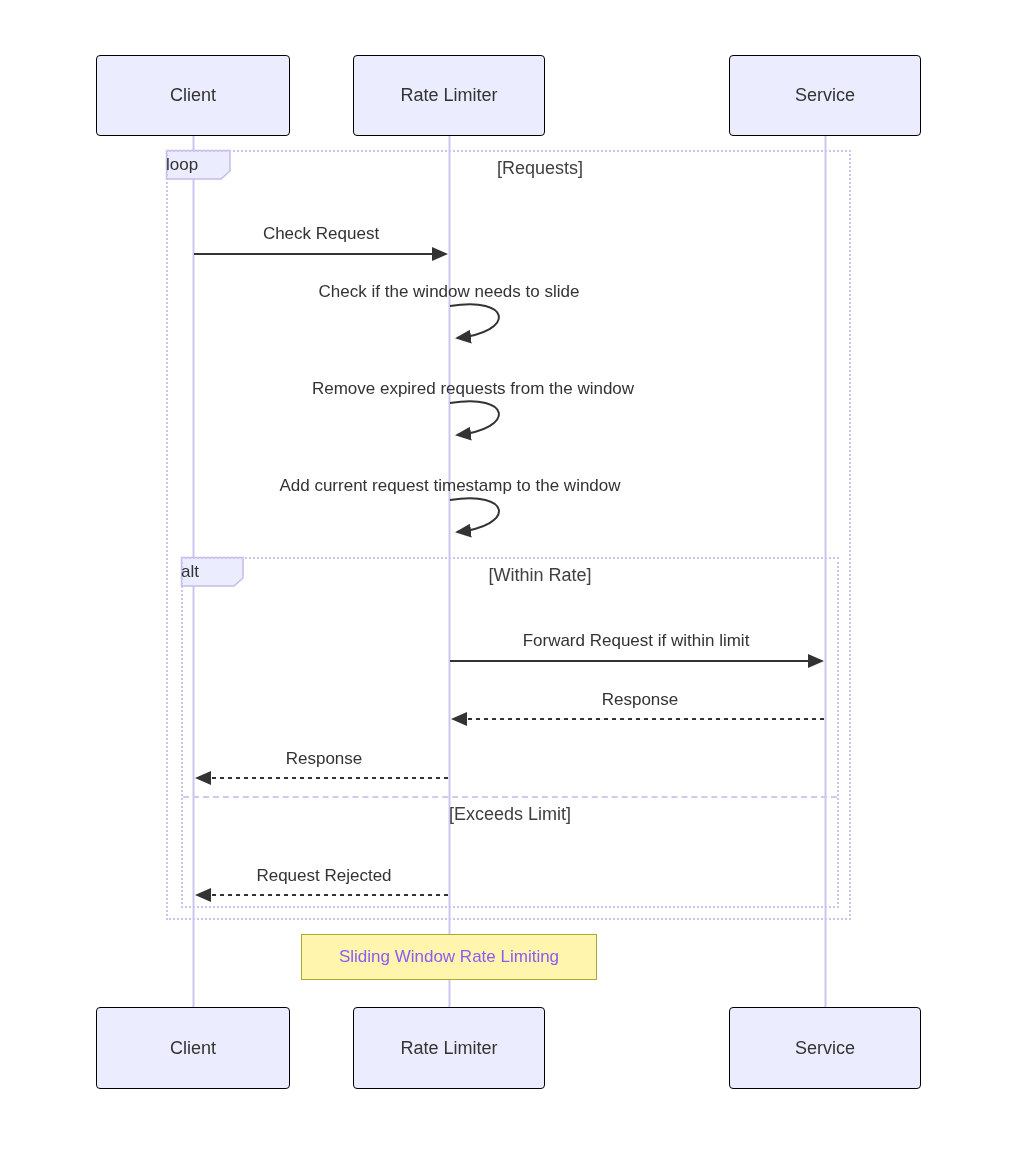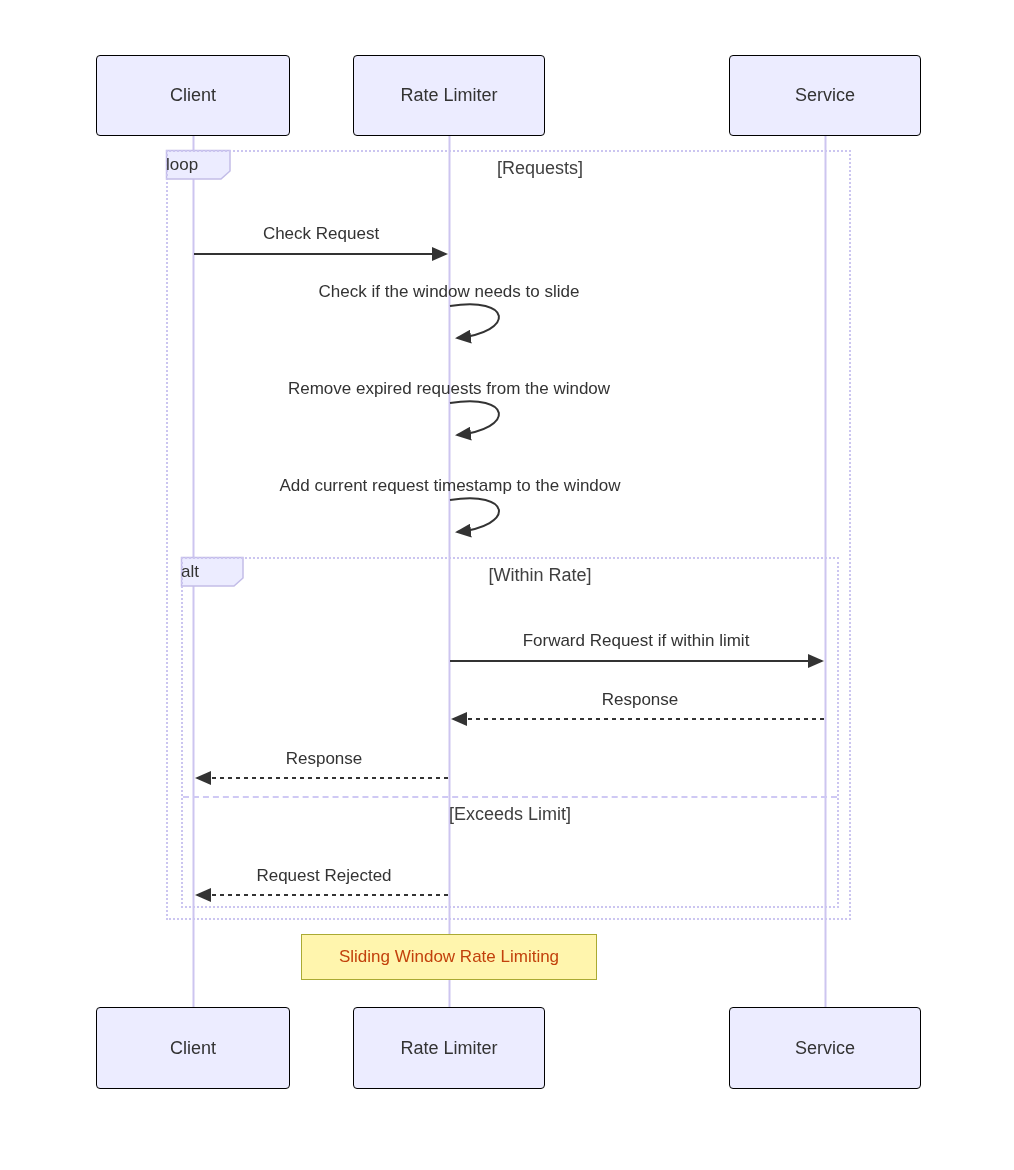--- a/index.html
+++ b/index.html
@@ -59,21 +59,21 @@
   }
   .note {
     position: absolute;
     box-sizing: border-box;
     background: #FFF5AD;
     border: 1px solid #AAAA33;
     display: flex;
     align-items: center;
     justify-content: center;
     font-size: 17px;
-    color: #c2410c;
+    color: #8b5cf6;
   }
 </style>
 </head>
 <body>
 
 <div class="canvas">
 
   <svg class="layer" width="1014" height="1170" viewBox="0 0 1014 1170">
     <defs>
       <marker id="ah" viewBox="0 0 16 14" markerWidth="16" markerHeight="14" refX="14" refY="7" orient="auto" markerUnits="userSpaceOnUse">
@@ -109,21 +109,21 @@
 
   <div class="frame-label-text" style="left:166px; top:154px; width:56px;">loop</div>
   <div class="frame-label-text" style="left:181px; top:561px; width:54px;">alt</div>
 
   <div class="cond" style="left:540px; top:157px;">[Requests]</div>
   <div class="cond" style="left:540px; top:564px;">[Within Rate]</div>
   <div class="cond" style="left:510px; top:803px;text-align:center;">[Exceeds Limit]</div>
 
   <div class="msg" style="left:321px; top:223px;">Check Request</div>
   <div class="msg" style="left:449px; top:281px;">Check if the window needs to slide</div>
-  <div class="msg" style="left:449px; top:378px;">Remove expired requests from the window</div>
+  <div class="msg" style="left:473px; top:378px;">Remove expired requests from the window</div>
   <div class="msg" style="left:450px; top:475px;">Add current request timestamp to the window</div>
   <div class="msg" style="left:636px; top:630px;">Forward Request if within limit</div>
   <div class="msg" style="left:640px; top:689px;">Response</div>
   <div class="msg" style="left:324px; top:748px;">Response</div>
   <div class="msg" style="left:324px; top:865px;">Request Rejected</div>
 
   <div class="note" style="left:301px; top:934px; width:296px; height:46px;">Sliding Window Rate Limiting</div>
 
   <div class="actor" style="left:96px; top:55px; width:194px; height:81px;">Client</div>
   <div class="actor" style="left:353px; top:55px; width:192px; height:81px;">Rate Limiter</div>

